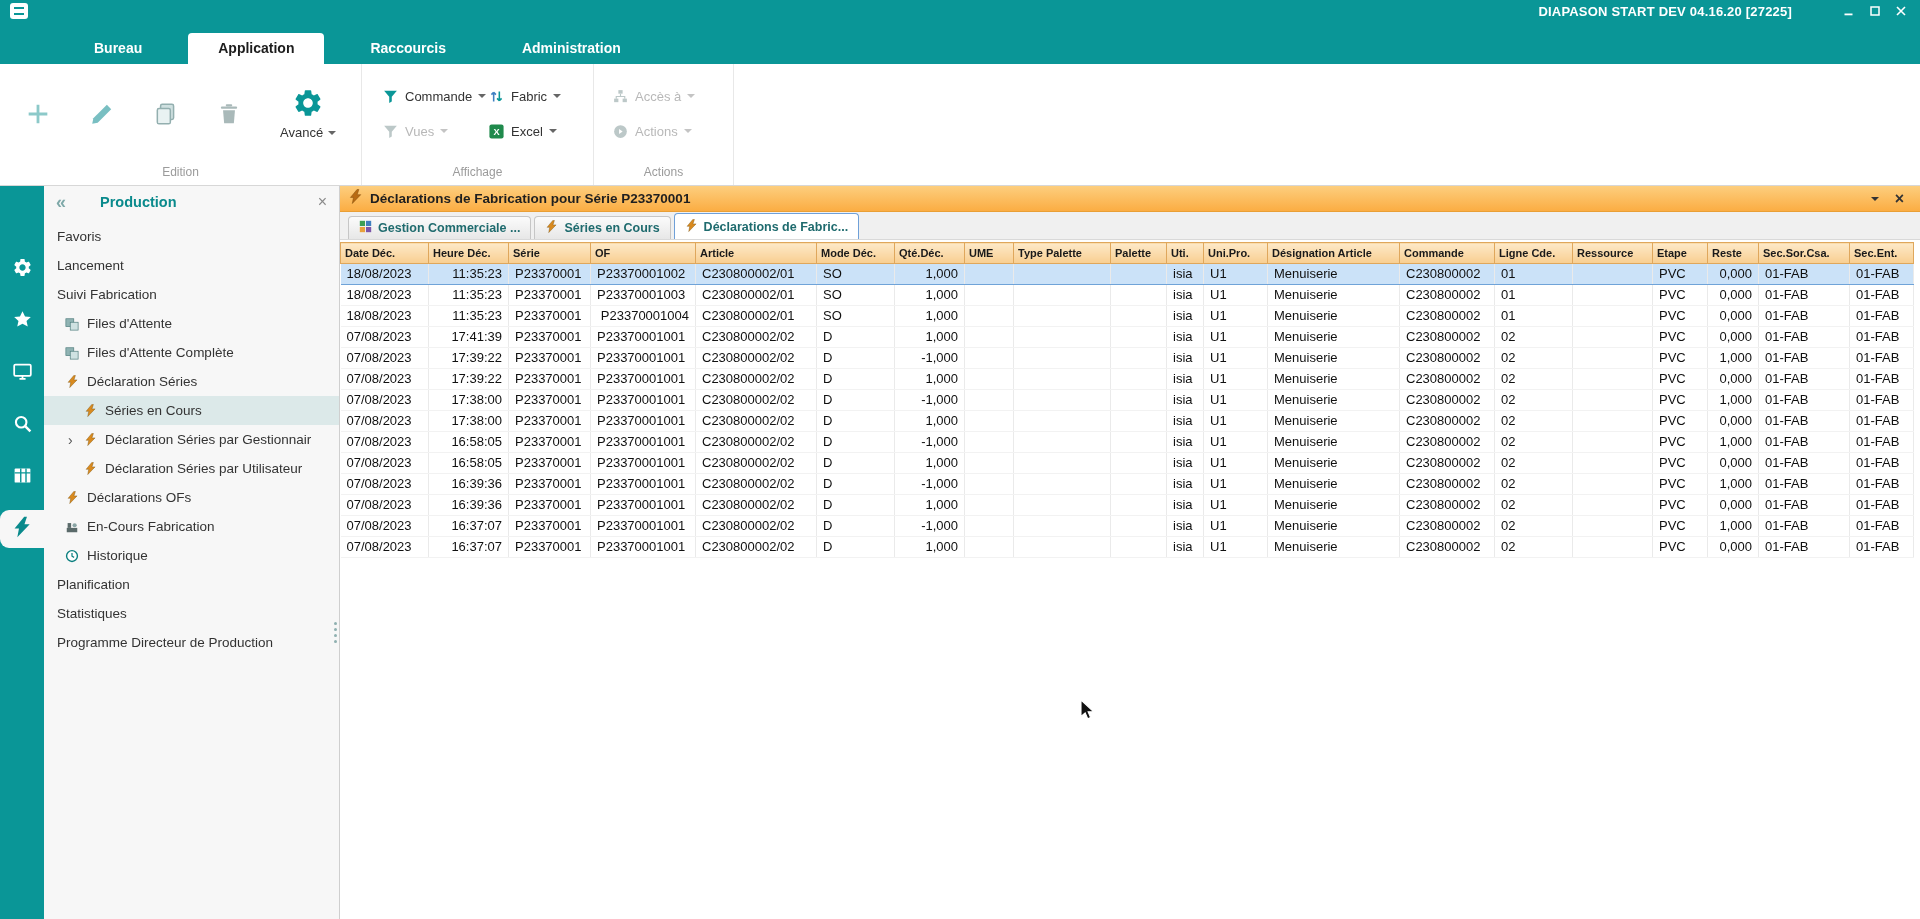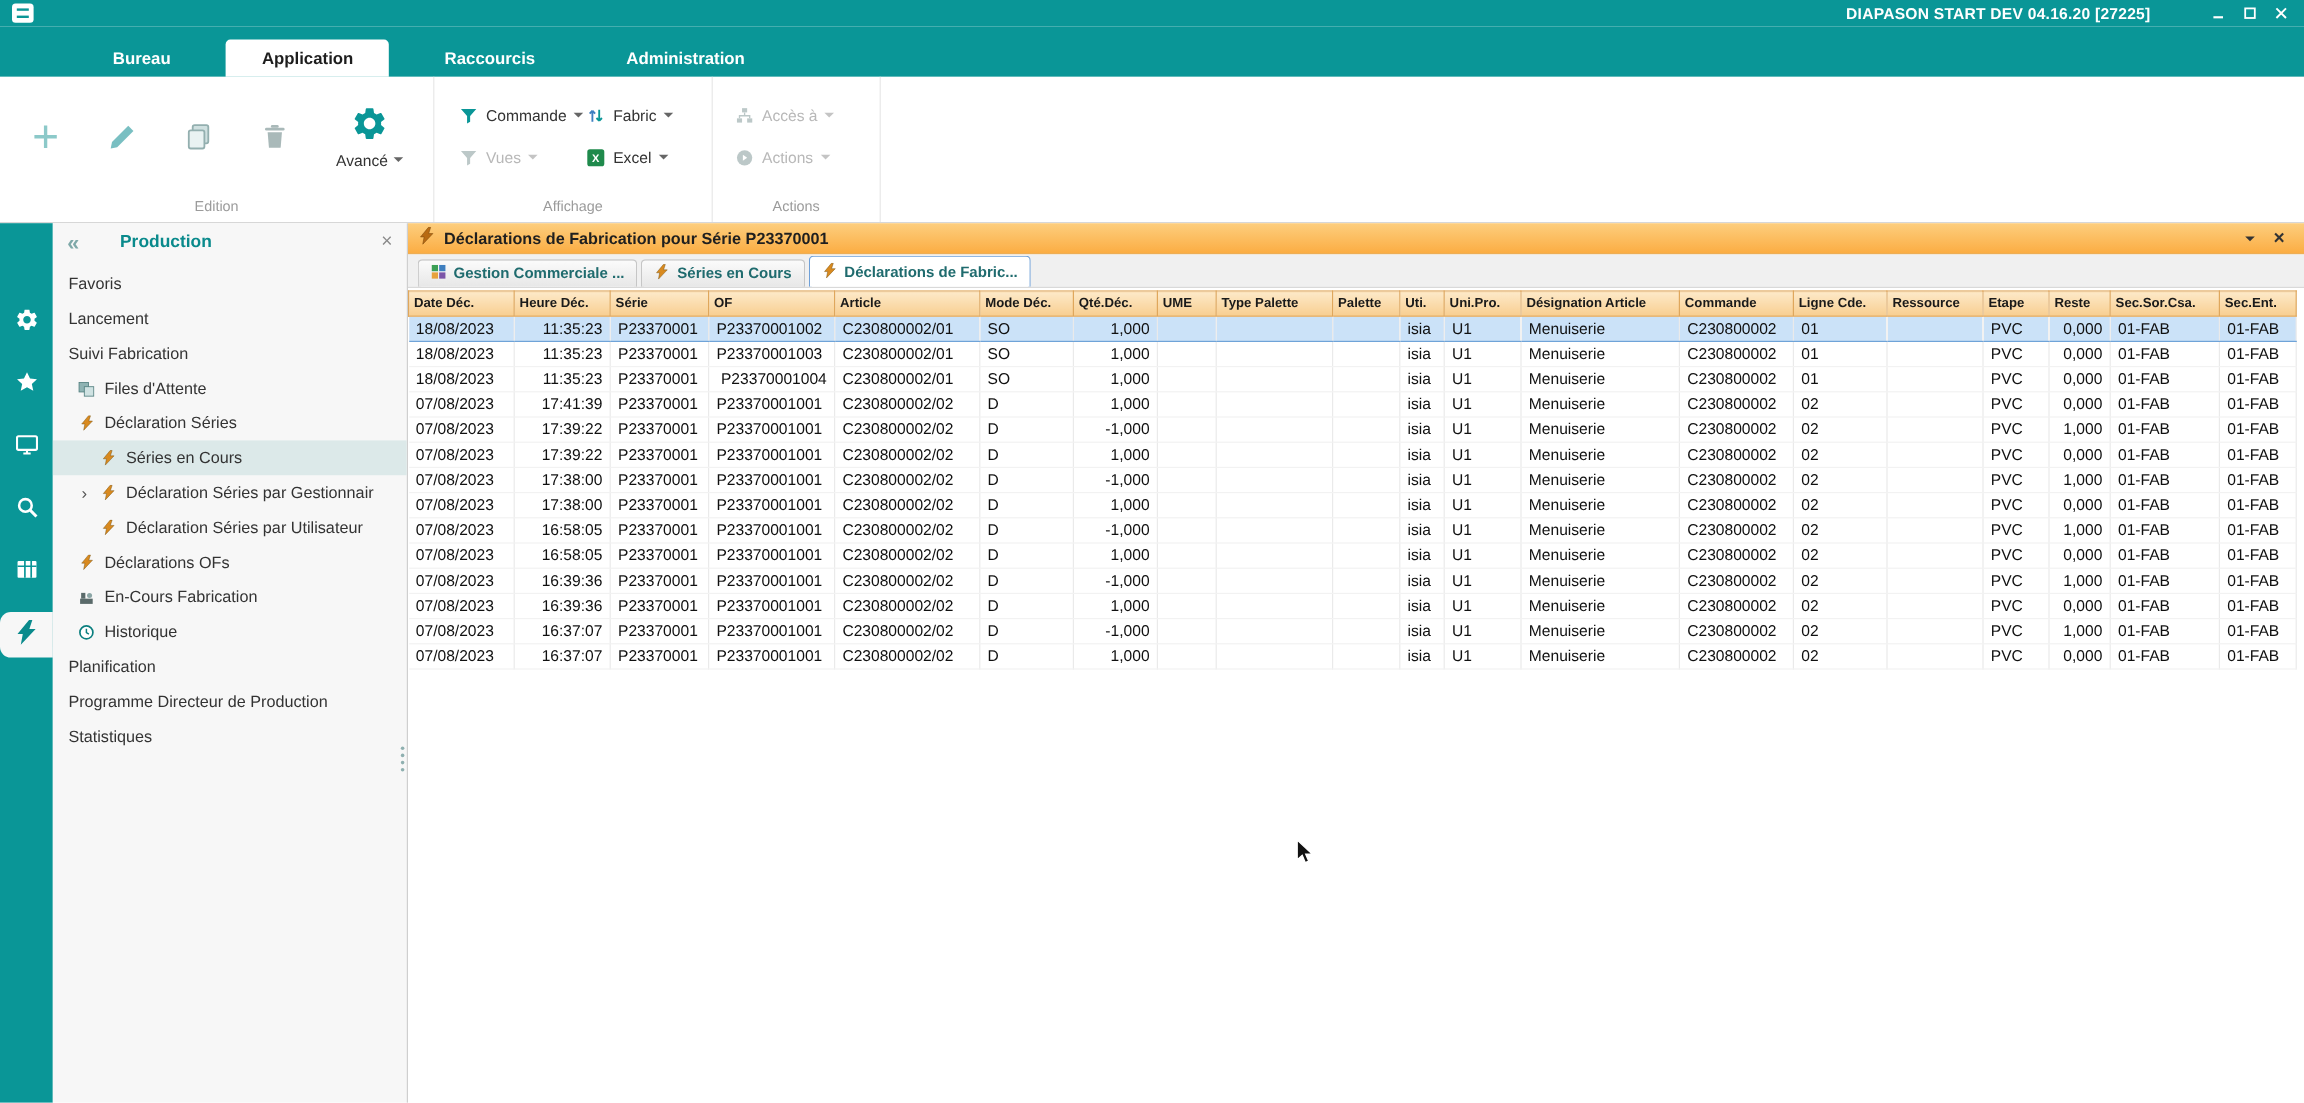--- a/index.html
+++ b/index.html
@@ -288,20 +288,29 @@
           <span class="nav-ico">
             <svg width="14" height="14" viewBox="0 0 16 16">
               <rect x="1" y="2" width="9" height="9" fill="#8FB3B3" stroke="#527F7F" stroke-width="0.8"></rect>
               <rect x="6" y="6" width="9" height="9" fill="#CFE2E2" stroke="#527F7F" stroke-width="0.8"></rect>
             </svg>
           </span>
           <span class="nav-label">Files d'Attente</span>
         </div>
         <div class="nav-item lvl1">
           <span class="nav-ico">
+            <svg width="14" height="14" viewBox="0 0 16 16">
+              <rect x="1" y="2" width="9" height="9" fill="#8FB3B3" stroke="#527F7F" stroke-width="0.8"></rect>
+              <rect x="6" y="6" width="9" height="9" fill="#CFE2E2" stroke="#527F7F" stroke-width="0.8"></rect>
+            </svg>
+          </span>
+          <span class="nav-label">Files d'Attente Complète</span>
+        </div>
+        <div class="nav-item lvl1">
+          <span class="nav-ico">
             <svg width="13" height="13" viewBox="0 0 16 16">
               <path d="M9.6 0.5L2.6 9h3.2L4.6 15.5 13.6 6H9.8L11.6 0.5z" fill="#D98A1F" stroke="#7c5510" stroke-width="0.5"></path>
             </svg>
           </span>
           <span class="nav-label">Déclaration Séries</span>
         </div>
         <div class="nav-item lvl2 selected">
           <span class="nav-ico">
             <svg width="13" height="13" viewBox="0 0 16 16">
               <path d="M9.6 0.5L2.6 9h3.2L4.6 15.5 13.6 6H9.8L11.6 0.5z" fill="#D98A1F" stroke="#7c5510" stroke-width="0.5"></path>
@@ -350,24 +359,24 @@
               <circle cx="8" cy="8" r="6.2" fill="#fff" stroke="#0B7F7F" stroke-width="1.6"></circle>
               <path d="M8 4.6V8.2l2.4 1.4" stroke="#0B7F7F" stroke-width="1.4" fill="none"></path>
             </svg>
           </span>
           <span class="nav-label">Historique</span>
         </div>
         <div class="nav-item lvl0">
           <span class="nav-label">Planification</span>
         </div>
         <div class="nav-item lvl0">
+          <span class="nav-label">Statistiques</span>
+        </div>
+        <div class="nav-item lvl0">
           <span class="nav-label">Programme Directeur de Production</span>
-        </div>
-        <div class="nav-item lvl0">
-          <span class="nav-label">Statistiques</span>
         </div>
       </div>
     <div class="splitter-grip">
         <i></i>
         <i></i>
         <i></i>
         <i></i>
       </div>
   </div>
 

